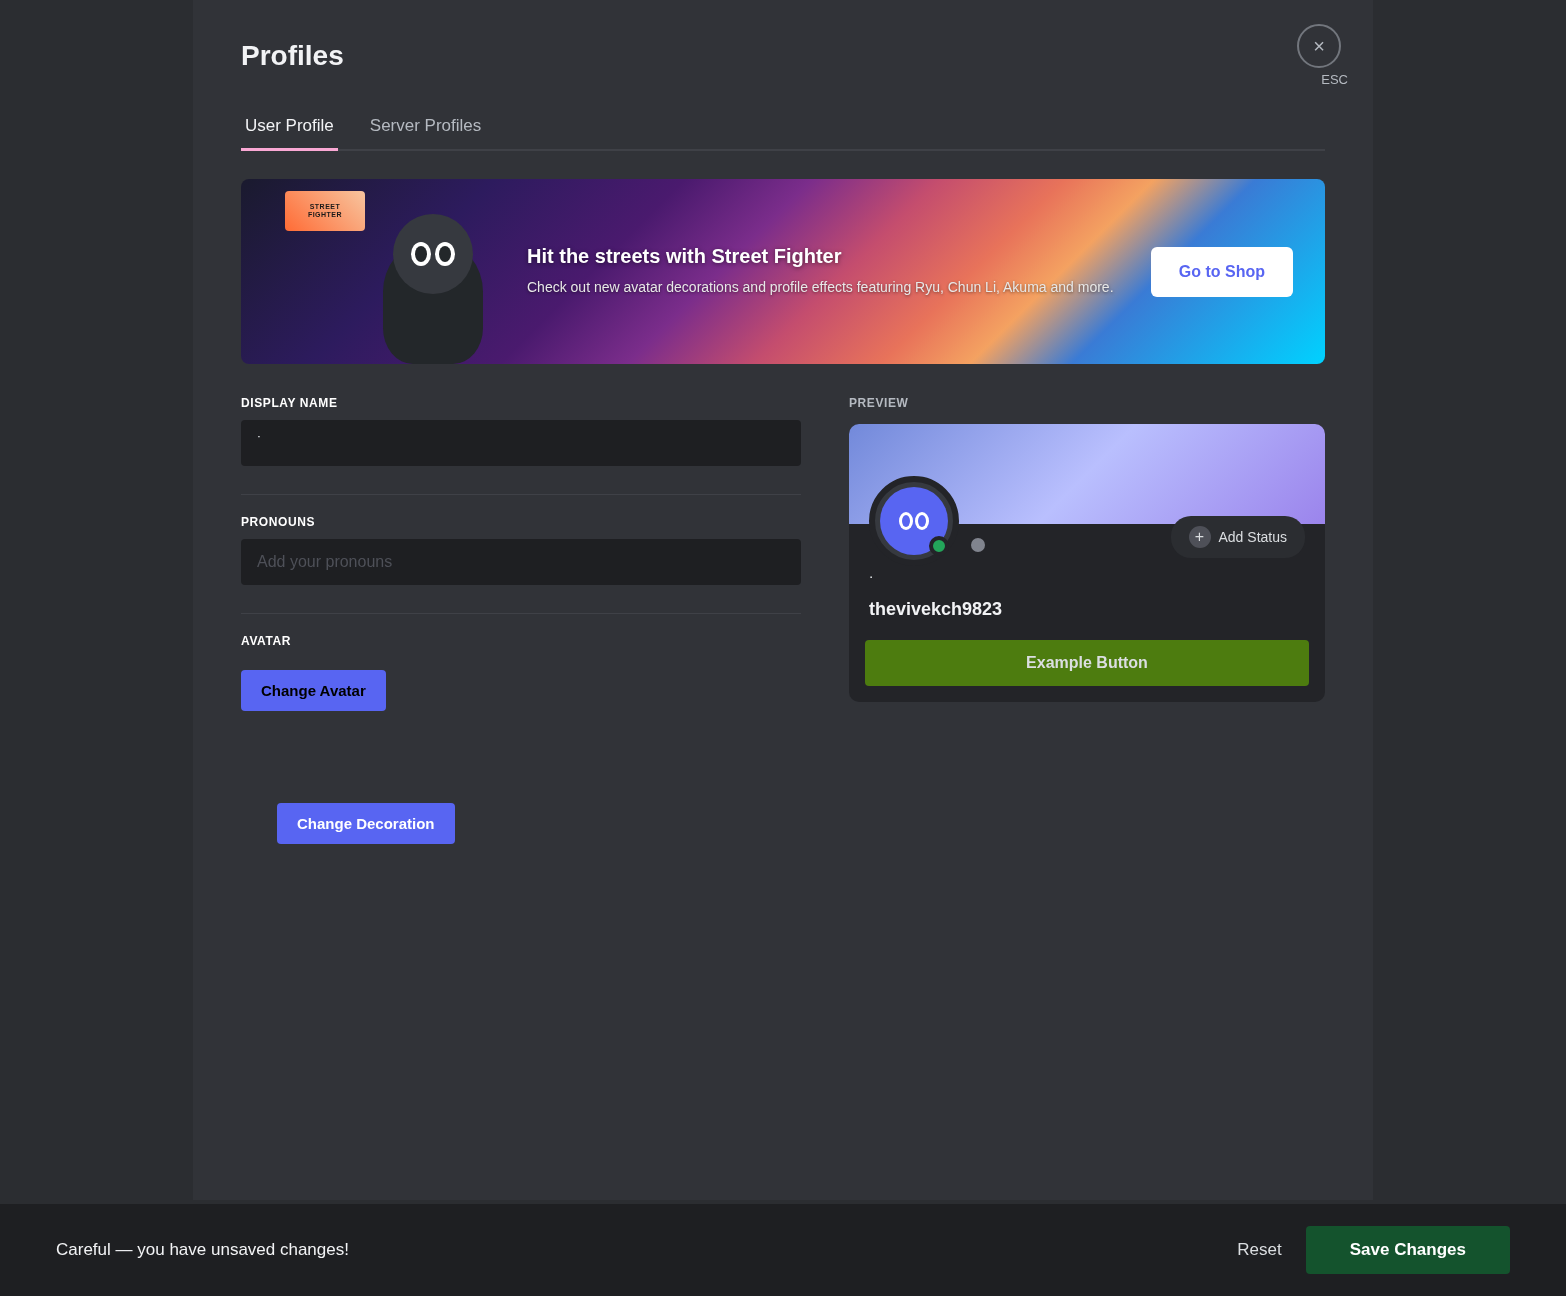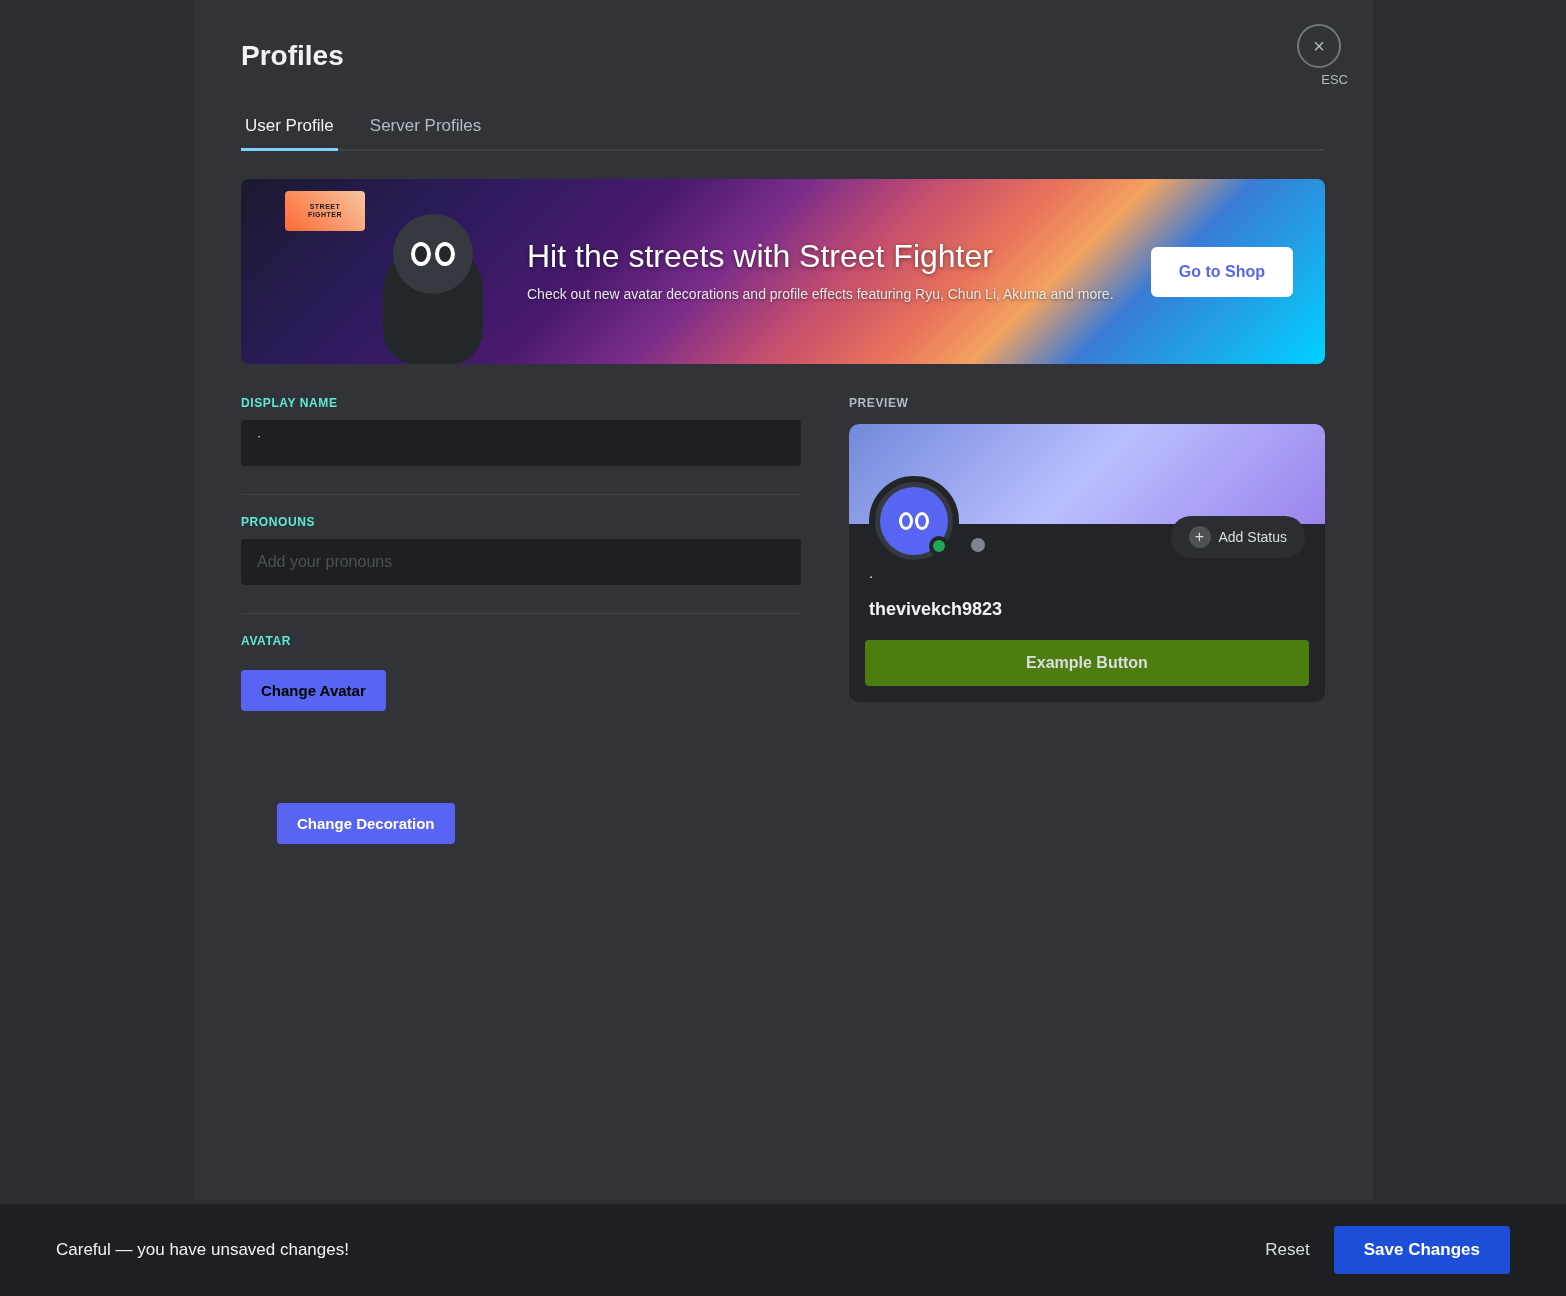--- a/index.html
+++ b/index.html
@@ -68,42 +68,42 @@
       margin-right: 28px;
       font-size: 17px;
       font-weight: 500;
       cursor: pointer;
       color: #b5bac1;
       border-bottom: 3px solid transparent;
       margin-bottom: -2px;
     }
     .tab.active {
       color: #f2f3f5;
-      border-bottom: 3px solid #7dd3fc;
+      border-bottom: 3px solid #f9a8d4;
     }
 
     .banner {
       width: 100%;
       height: 185px;
       background: linear-gradient(135deg, #1a1a2e 0%, #2d1b5e 20%, #4a1a6e 35%, #7b2d8b 45%, #c44d6e 55%, #e8735a 65%, #f4a261 72%, #3a7bd5 80%, #00d2ff 100%);
       border-radius: 8px;
       margin-bottom: 32px;
       position: relative;
       overflow: hidden;
       display: flex;
       align-items: center;
       padding: 0 32px;
     }
     .banner-text-area {
       flex: 1;
       padding-left: 24px;
     }
     .banner-title {
-      font-size: 32px;
-      font-weight: 400;
+      font-size: 20px;
+      font-weight: 700;
       color: #ffffff;
       margin-bottom: 10px;
       text-shadow: 0 1px 4px rgba(0,0,0,0.5);
     }
     .banner-desc {
       font-size: 14px;
       color: #e8e8e8;
       line-height: 1.4;
       text-shadow: 0 1px 3px rgba(0,0,0,0.5);
     }
@@ -130,21 +130,21 @@
     }
 
     .right-col {
       flex: 1;
     }
 
     .field-label {
       font-size: 12px;
       font-weight: 700;
       letter-spacing: 0.05em;
-      color: #5eead4;
+      color: #ffffff;
       margin-bottom: 10px;
       text-transform: uppercase;
     }
 
     .text-input {
       width: 100%;
       background: #1e1f22;
       border: none;
       border-radius: 4px;
       padding: 14px 16px;
@@ -328,25 +328,25 @@
     }
     .reset-btn {
       background: transparent;
       border: none;
       color: #dbdee1;
       font-size: 17px;
       cursor: pointer;
       font-weight: 500;
     }
     .save-changes-btn {
-      background: #1d4ed8;
+      background: #14532d;
       color: #ffffff;
       border: none;
       border-radius: 4px;
-      padding: 14px 30px;
+      padding: 14px 44px;
       font-size: 17px;
       font-weight: 600;
       cursor: pointer;
     }
 
     .change-decoration-btn {
       background: #5865f2;
       color: #ffffff;
       border: none;
       border-radius: 4px;

